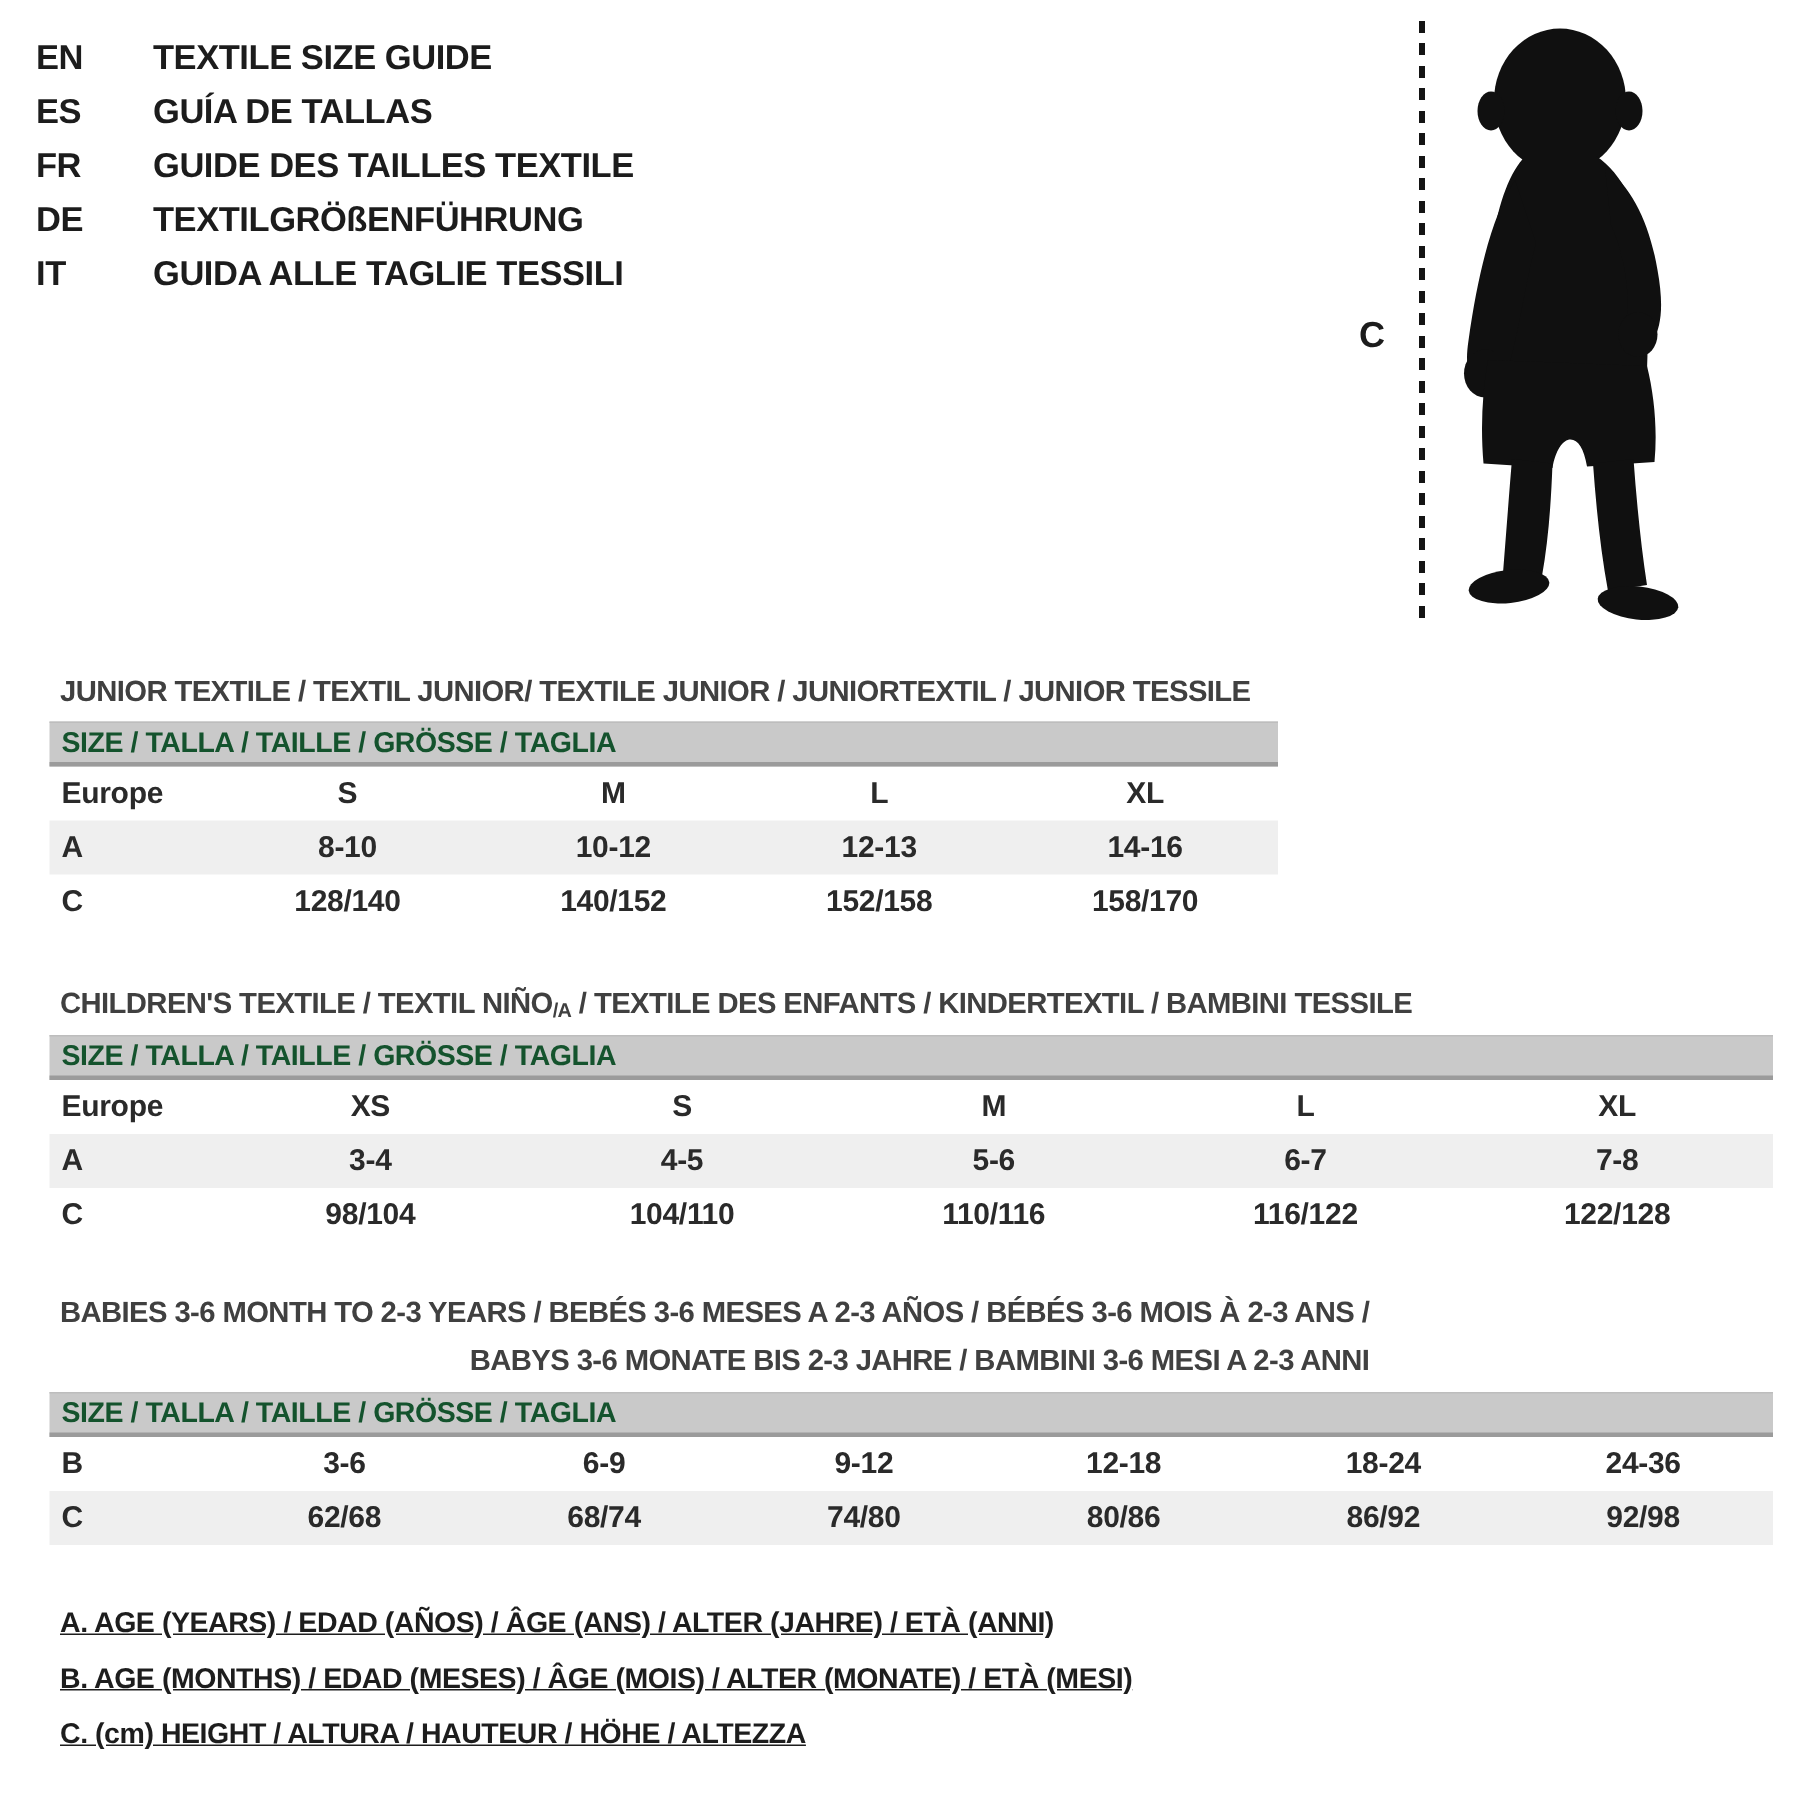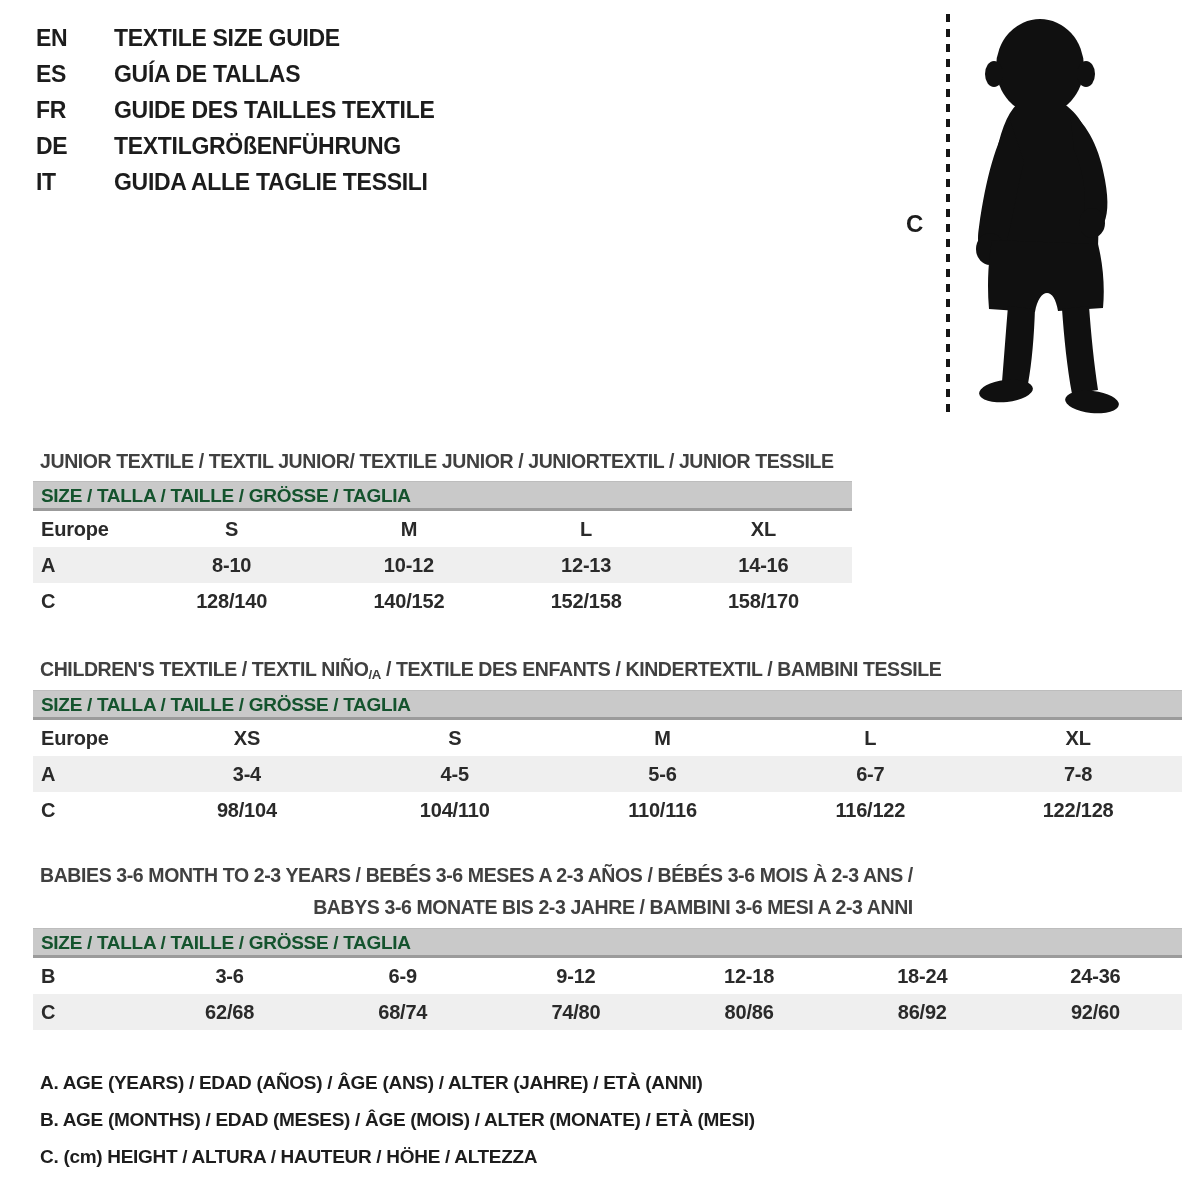--- a/index.html
+++ b/index.html
@@ -3,21 +3,21 @@
 <meta charset="utf-8">
 <style>
   html,body { margin:0; padding:0; background:#ffffff; }
   .page {
     position:relative; width:1200px; height:1200px; background:#ffffff;
     font-family:"Liberation Sans", sans-serif; font-weight:bold; color:#222;
     overflow:hidden;
   }
 
   
-  .lang-block { position:absolute; left:36px; top:20px; }
+  .lang-block { position:absolute; left:24px; top:20px; }
   .lang-row { display:grid; grid-template-columns:78px auto; height:36px; align-items:center;
               font-size:23px; letter-spacing:-0.3px; color:#1c1c1c; white-space:nowrap; }
 
   
   .measure-line { position:absolute; left:946px; top:14px; width:4px; height:402px;
     background:repeating-linear-gradient(to bottom, #141414 0 8px, transparent 8px 15px); }
   .measure-label { position:absolute; left:906px; top:210px; font-size:24px; color:#1c1c1c; }
   .silhouette { position:absolute; left:962px; top:12px; }
 
   
@@ -39,21 +39,21 @@
   .trow { display:grid; height:36px; align-items:center; font-size:20px; letter-spacing:-0.2px; }
   .cols4 { grid-template-columns:110px repeat(4,1fr); }
   .cols5 { grid-template-columns:110px repeat(5,1fr); }
   .cols6 { grid-template-columns:110px repeat(6,1fr); }
   .cell.c { text-align:center; }
   .cell.l { padding-left:8px; text-align:left; }
   .shade { background:#efefef; }
 
   
   .legend { position:absolute; left:40px; top:1064px; font-size:19px; line-height:37px;
-            letter-spacing:-0.3px; color:#1d1d1d; white-space:nowrap; }
+            letter-spacing:-0.3px; color:#1d1d1d; white-space:nowrap;text-decoration:underline; }
 </style>
 </head>
 <body>
 
 <div class="page">
 
   <div class="lang-block">
     <div class="lang-row">
       <span>EN</span>
       <span>TEXTILE SIZE GUIDE</span>
@@ -166,21 +166,21 @@
       <div class="cell c">18-24</div>
       <div class="cell c">24-36</div>
     </div>
     <div class="trow cols6 shade">
       <div class="cell l">C</div>
       <div class="cell c">62/68</div>
       <div class="cell c">68/74</div>
       <div class="cell c">74/80</div>
       <div class="cell c">80/86</div>
       <div class="cell c">86/92</div>
-      <div class="cell c">92/60</div>
+      <div class="cell c">92/98</div>
     </div>
   </div>
 
   <div class="legend">
     <div>A. AGE (YEARS) / EDAD (AÑOS) / ÂGE (ANS) / ALTER (JAHRE) / ETÀ (ANNI)</div>
     <div>B. AGE (MONTHS) / EDAD (MESES) / ÂGE (MOIS) / ALTER (MONATE) / ETÀ (MESI)</div>
     <div>C. (cm) HEIGHT / ALTURA / HAUTEUR / HÖHE / ALTEZZA</div>
   </div>
 
 </div>

